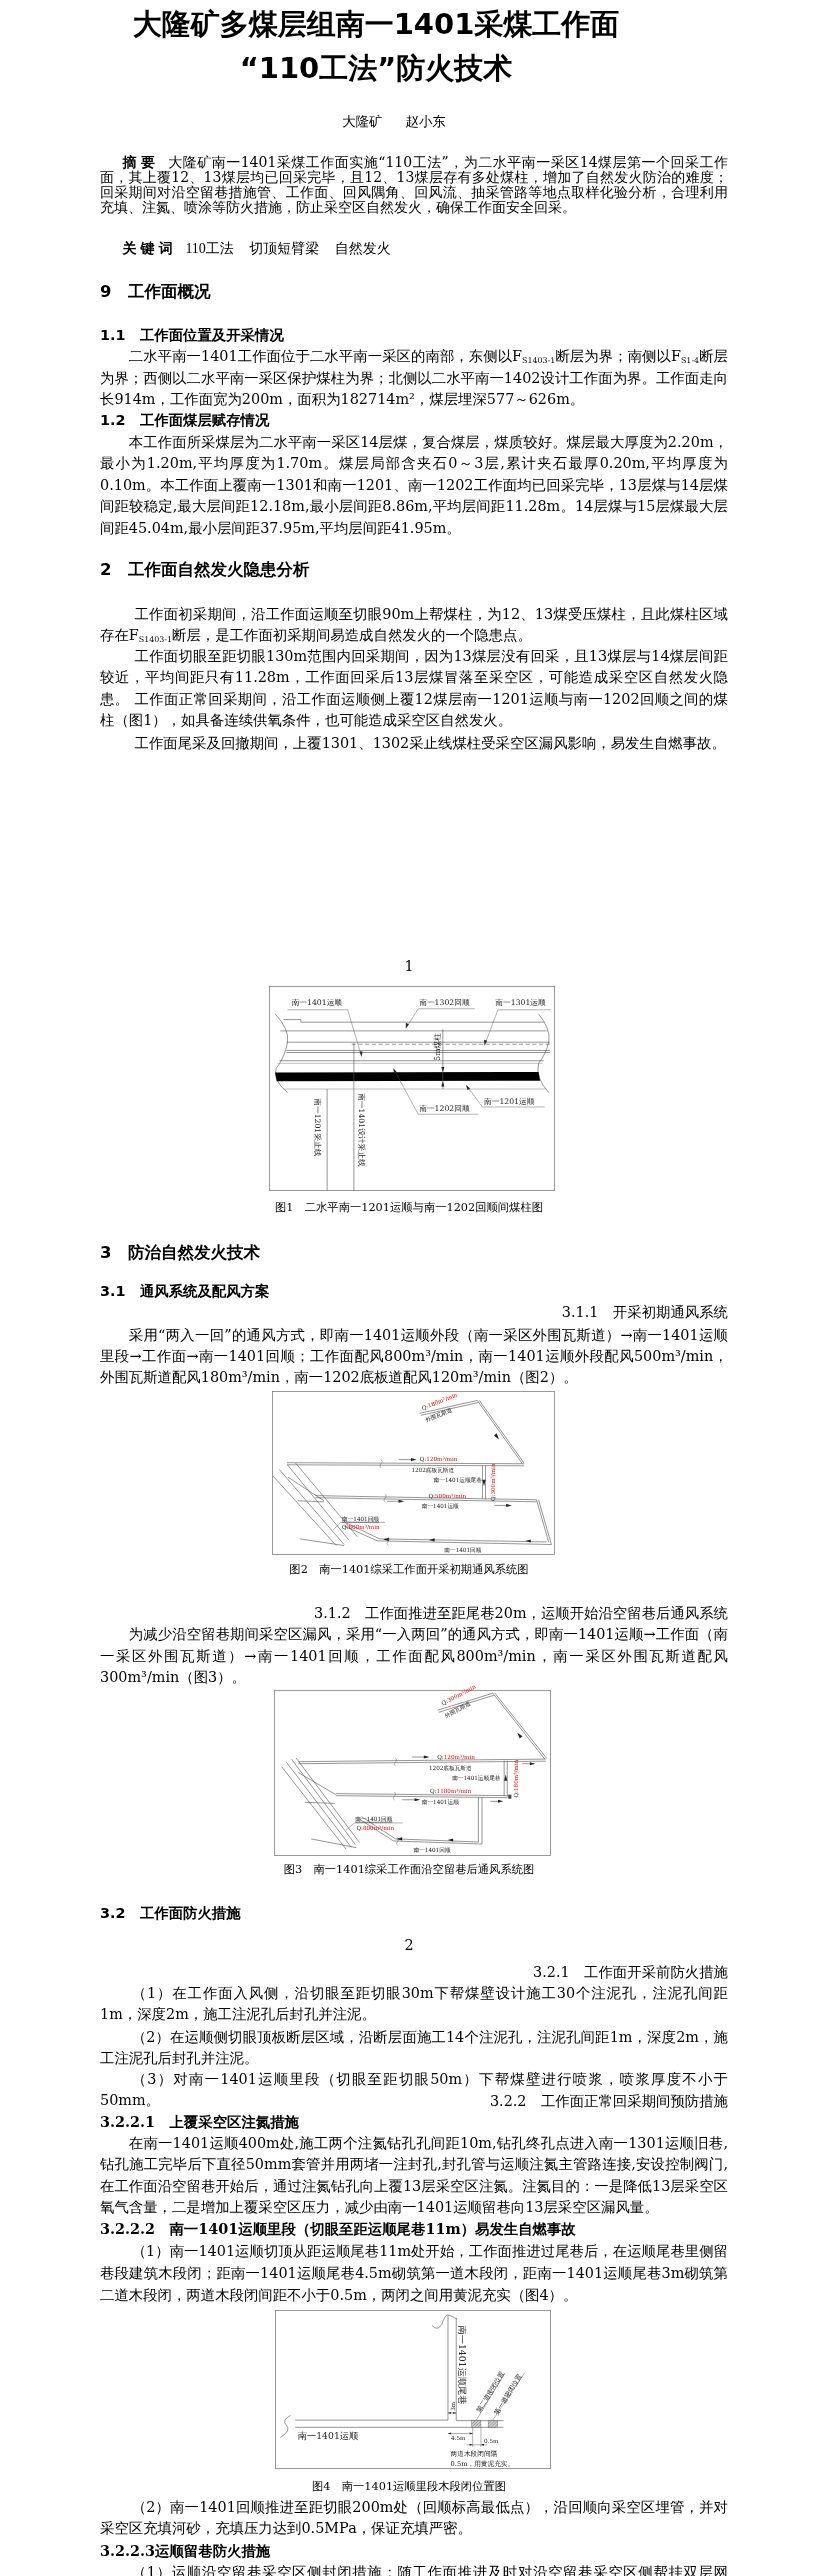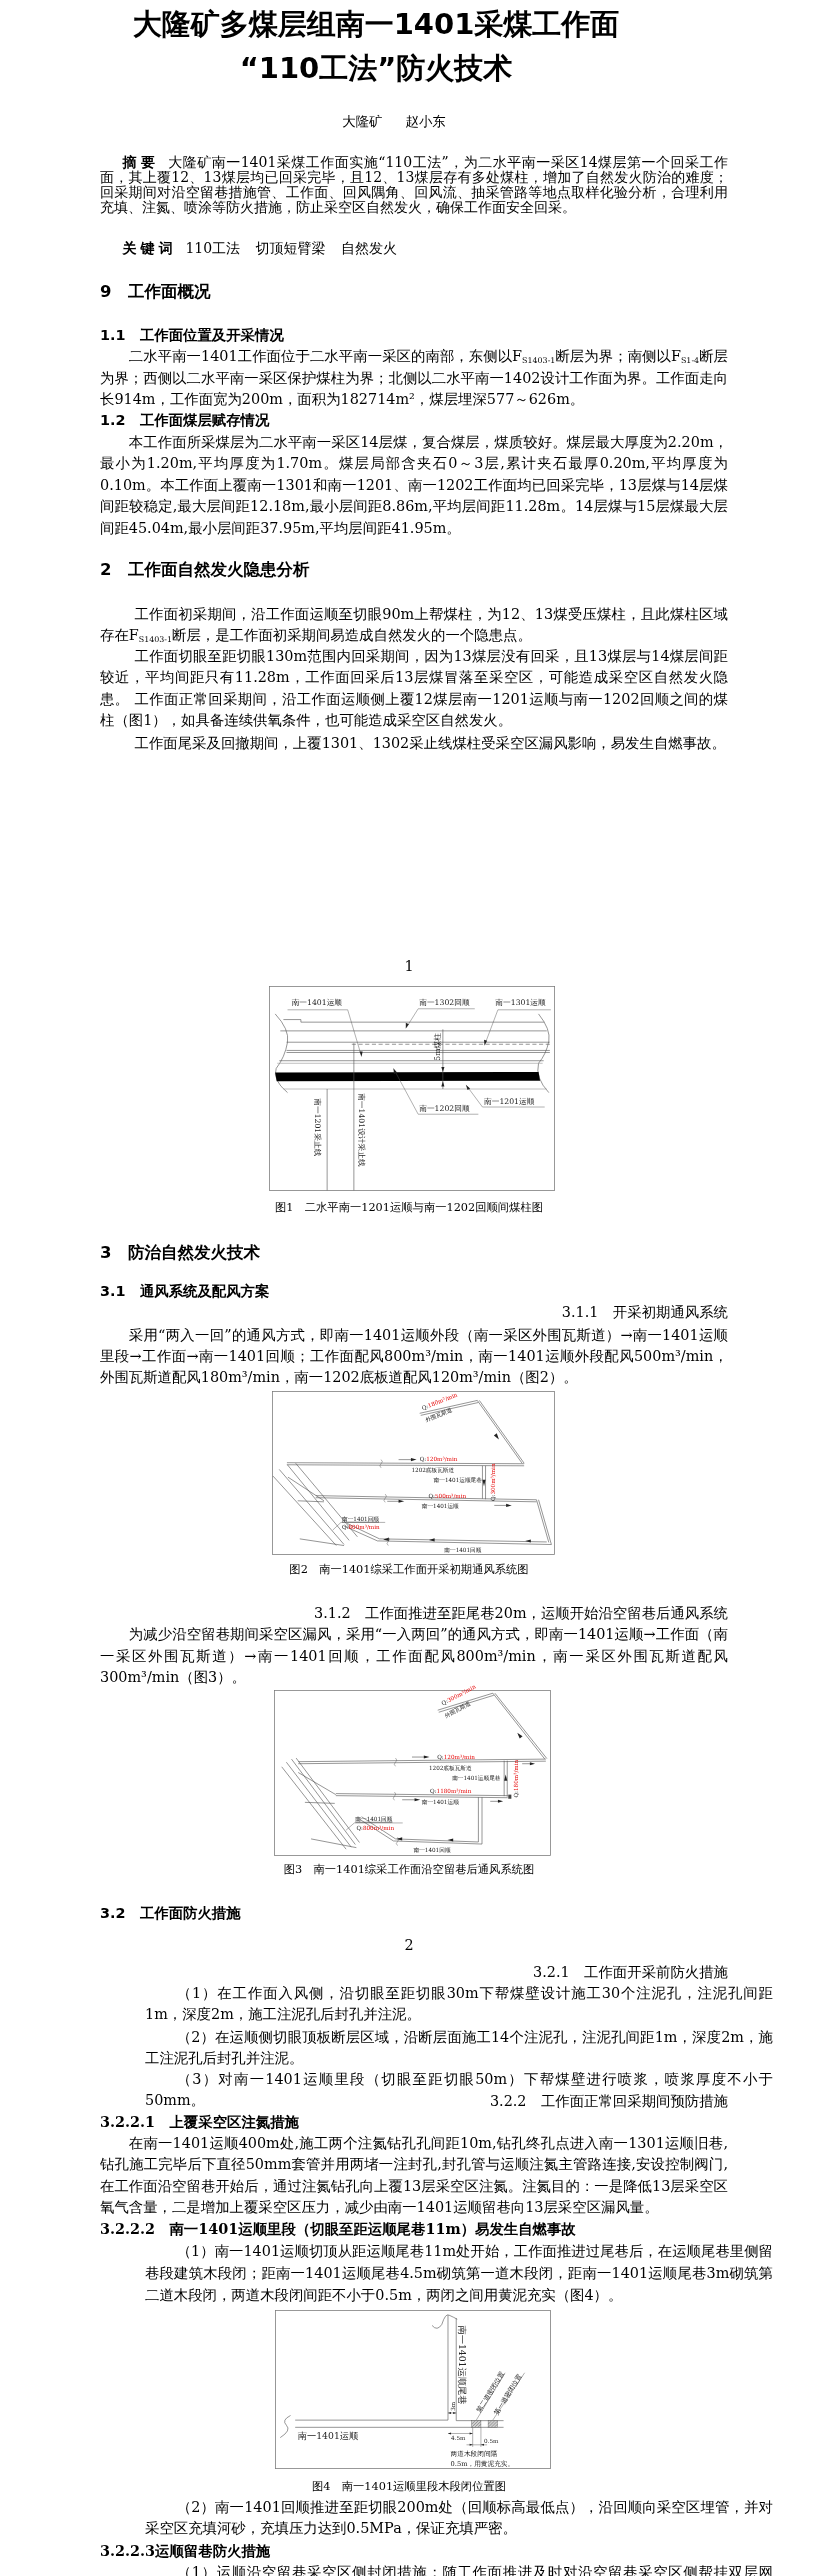--- a/index.html
+++ b/index.html
@@ -7,28 +7,28 @@
   p { margin: 0; }
   .blk { position: absolute; left: 100px; width: 628px; margin: 0; }
   .title { position: absolute; left: 0; width: 752px; text-align: center;
            font-family: "DejaVu Sans", sans-serif; font-weight: bold; font-size: 29px; line-height: 34px; }
   .byline { position: absolute; left: 0; width: 788px; text-align: center;
             font-family: "DejaVu Serif", serif; font-size: 13.4px; line-height: 17.5px; }
   .byline .gap { display: inline-block; width: 23px; }
   .abs { font-family: "DejaVu Serif", serif; font-size: 14px; line-height: 15px; text-indent: 1.6em; text-align: justify; }
   .abs .lbl, .kw .lbl { font-family: "DejaVu Sans", sans-serif; font-weight: bold; margin-right: 0.6em; letter-spacing: 0.3em; }
   .kw { font-family: "DejaVu Serif", serif; font-size: 14px; line-height: 20.6px; text-indent: 1.6em; }
-  .kw .kw-item { margin-right: 1.1em; }
+  .kw .kw-item { margin-right: 1.1em; font-family: Liberation Serif, serif; }
   .h1 { font-family: "DejaVu Sans", sans-serif; font-weight: bold; font-size: 16.5px; line-height: 20.6px; }
   .h2 { font-family: "DejaVu Sans", sans-serif; font-weight: bold; font-size: 14.4px; line-height: 20.6px; }
   .h3 { font-family: "DejaVu Serif", serif; font-size: 14.4px; line-height: 20.6px; text-align: right; }
   .h4 { font-family: "DejaVu Serif", serif; font-weight: bold; font-size: 14.4px; line-height: 20.6px; }
   .p  { font-family: "DejaVu Serif", serif; font-size: 14.4px; line-height: 21.4px; text-indent: 2em; text-align: justify; }
   .p.wide { text-indent: 2.4em; }
-  .p.item { text-indent: 2.2em; margin-left: 45px; }
+  .p.item { text-indent: 2.2em; }
   sub { font-size: 0.55em; line-height: 0; vertical-align: -0.3em; }
   .caption { position: absolute; left: 0; width: 818px; text-align: center;
              font-family: "DejaVu Serif", serif; font-size: 11.3px; line-height: 15.5px; }
   .pagenum { position: absolute; left: 0; width: 818px; text-align: center;
              font-family: "DejaVu Serif", serif; font-size: 14.4px; line-height: 16.5px; }
   .fig { position: absolute; }
   .fig svg { display: block; overflow: visible; }
   .fig text { font-family: "DejaVu Serif", serif; fill: #222; }
   .fig .red { fill: #e60000; }
   .ln { stroke: #555; stroke-width: 1.2; fill: none; }

